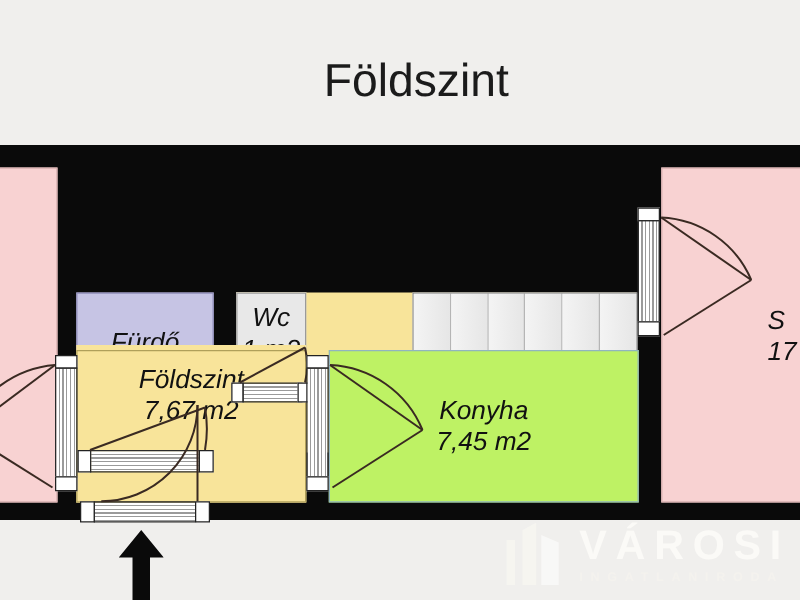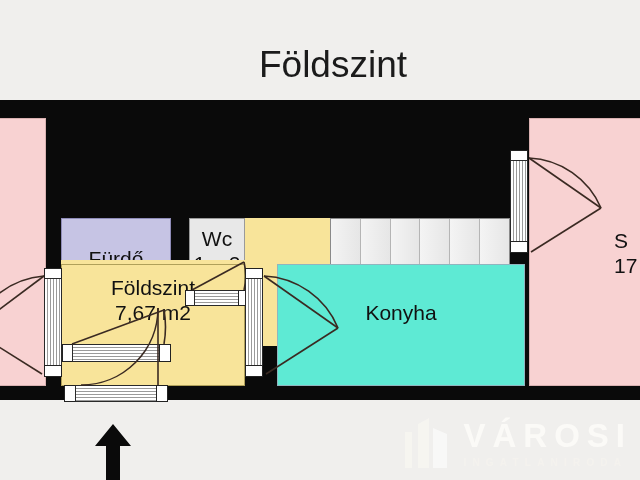--- a/index.html
+++ b/index.html
@@ -27,40 +27,41 @@
     color: #1b1b1b;
     letter-spacing: 0px;
     font-weight: 400;
     padding-left: 13px;
   }
 
   
   #plan-body {
     position: absolute;
     left: 0;
-    top: 100px;
+    top: 116px;
     width: 640px;
     height: 300px;
+    font-style: italic;
   }
 
   
   .wall-mass {
     position: absolute;
     background: #0a0a0a;
   }
 
   .room {
     position: absolute;
     box-sizing: border-box;
     border: 1px solid #7a7a6a;
   }
   .room-pink   { background: #f8d2d2; border-color:#d9b1b1; }
   .room-yellow { background: #f8e49a; border-color:#b0a05a; }
   .room-violet { background: #c6c4e4; border-color:#8f8cb8; }
-  .room-blue   { background: #5eead4; border-color:#90b5bf;margin-left:14px; }
+  .room-blue   { background: #bef264; border-color:#90b5bf; }
   .room-grey   { background: #e8e8e8; border-color:#9a9a9a; }
 
   .room-label {
     position: absolute;
     width: 100%;
     text-align: center;
     color: #111;
     line-height: 1.18;
     pointer-events: none;
   }
@@ -209,20 +210,21 @@
     <div class="room room-yellow" style="left:61px; top:160px; width:184px; height:126px; border:none;"></div>
     <div class="room room-yellow" style="left:61px; top:164px; width:184px; height:122px; border-color:#b0a05a;"></div>
     <div class="room-label" style="left:61px; top:176px; width:184px;">
       <span class="nm">Földszint</span>
       <span class="ar">7,67 m2</span>
     </div>
 
     <div class="room room-blue" style="left:263px; top:164px; width:248px; height:122px;">
       <div class="room-label" style="top:36px;">
         <span class="nm">Konyha</span>
+        <span class="ar">7,45 m2</span>
       </div>
     </div>
 
     <div class="room room-pink" style="left:529px; top:18px; width:130px; height:268px;">
       <div class="room-label" style="top:110px; left:84px; width:120px; text-align:left;">
         <span class="nm">S</span>
         <span class="ar" style="text-align:left;">17</span>
       </div>
     </div>
 

